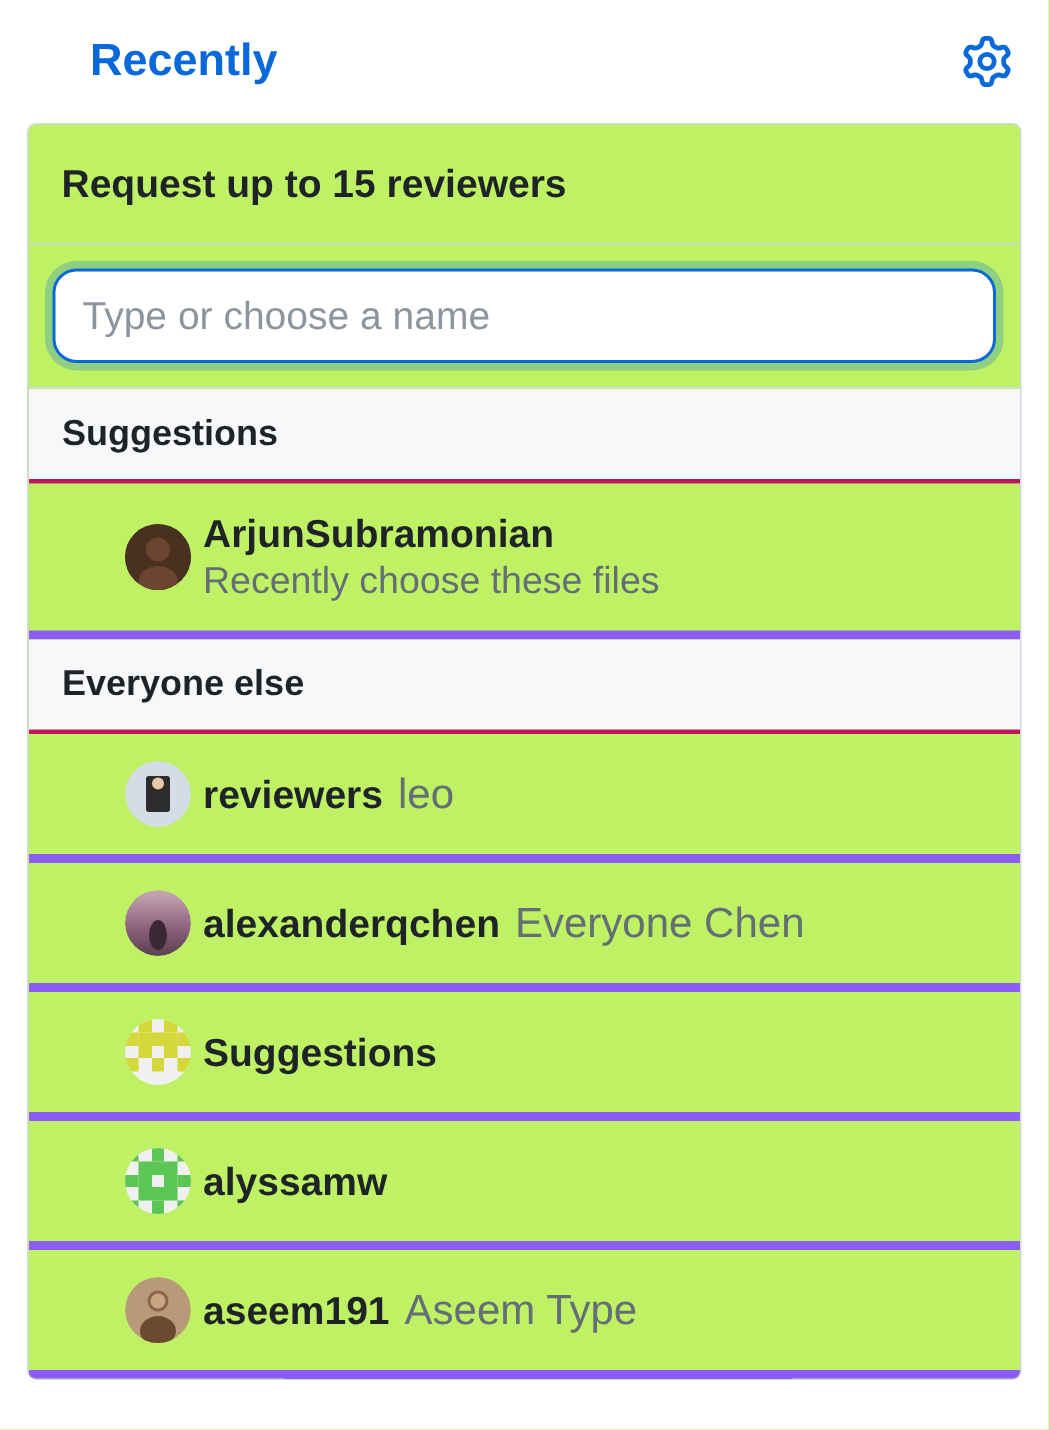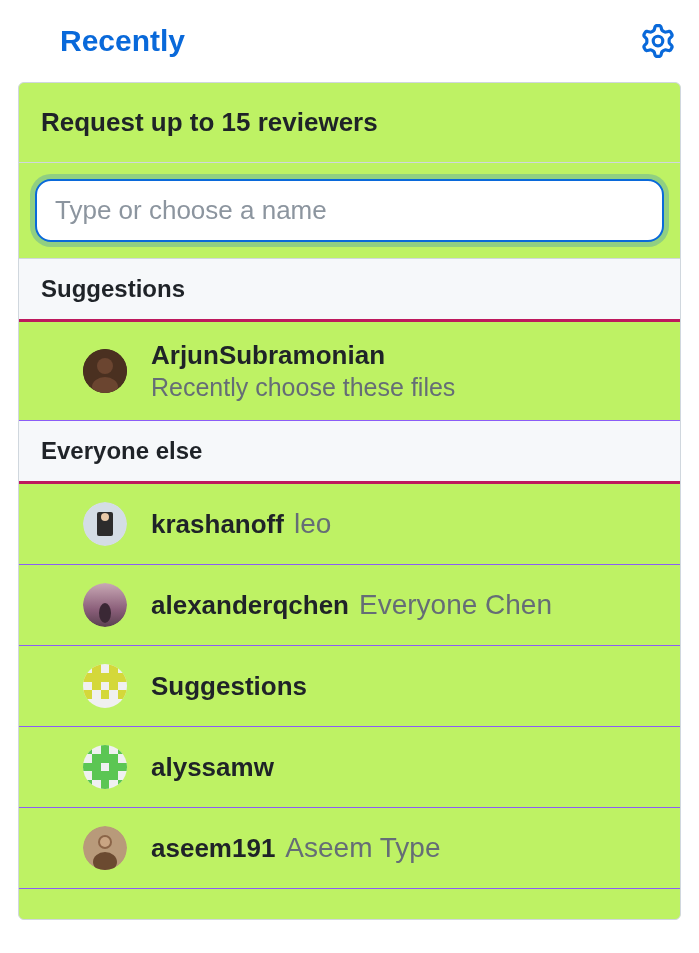--- a/index.html
+++ b/index.html
@@ -85,23 +85,23 @@
       font-weight: 600;
       color: #1f2328;
       background: #f6f8fa;
       border-bottom: 3px solid #be185d;
     }
     
     .list-item {
       display: flex;
       align-items: center;
       padding: 18px 22px 18px 64px;
-      border-bottom: 1px solid #8b5cf6;
+      border-bottom: 6px solid #8b5cf6;
       cursor: pointer;
-      gap: 24px;
+      gap: 8px;
     }
     
     .avatar {
       width: 44px;
       height: 44px;
       border-radius: 50%;
       flex-shrink: 0;
       display: flex;
       align-items: center;
       justify-content: center;
@@ -214,21 +214,21 @@
 
     <div class="list-item">
       <div class="avatar">
         <svg viewBox="0 0 44 44" width="44" height="44">
           <circle cx="22" cy="22" r="22" fill="#d4dde5"></circle>
           <rect x="14" y="10" width="16" height="24" fill="#2c2c2c" rx="2"></rect>
           <circle cx="22" cy="15" r="4" fill="#e8c9a8"></circle>
         </svg>
       </div>
       <div class="item-text-inline">
-        <span class="username">krashanoff</span>
+        <span class="username">reviewers</span>
         <span class="display-name">leo</span>
       </div>
     </div>
 
     <div class="list-item">
       <div class="avatar">
         <svg viewBox="0 0 44 44" width="44" height="44">
           <defs>
             <linearGradient id="g1" x1="0" y1="0" x2="0" y2="1">
               <stop offset="0%" stop-color="#c9a9b5"></stop>

